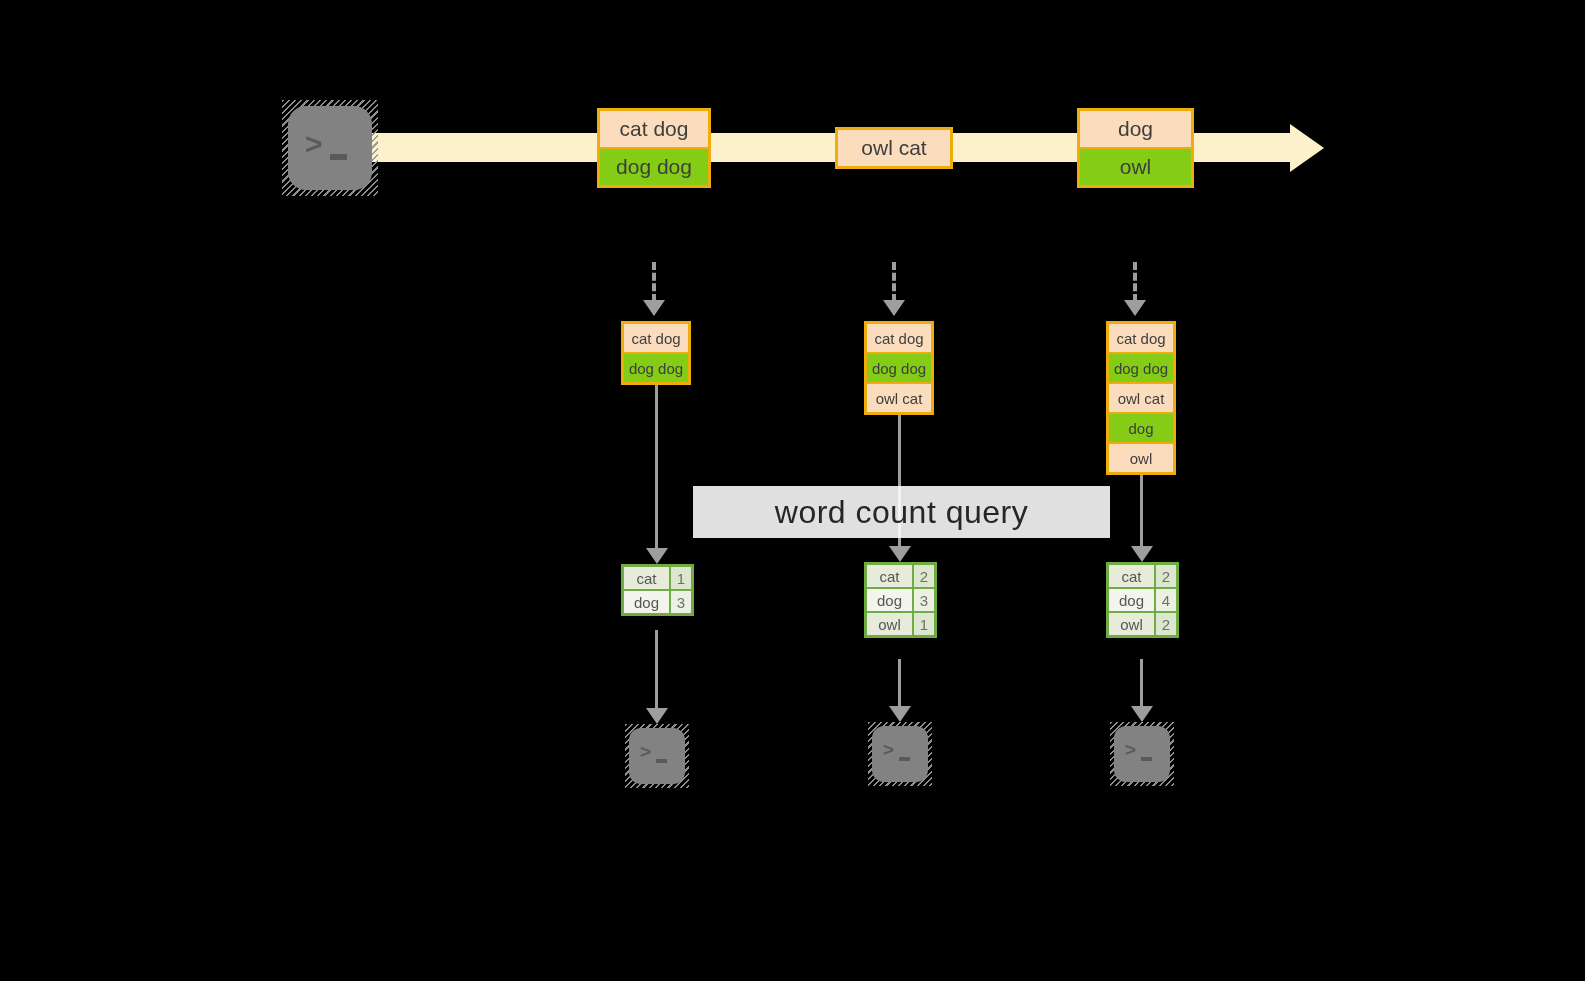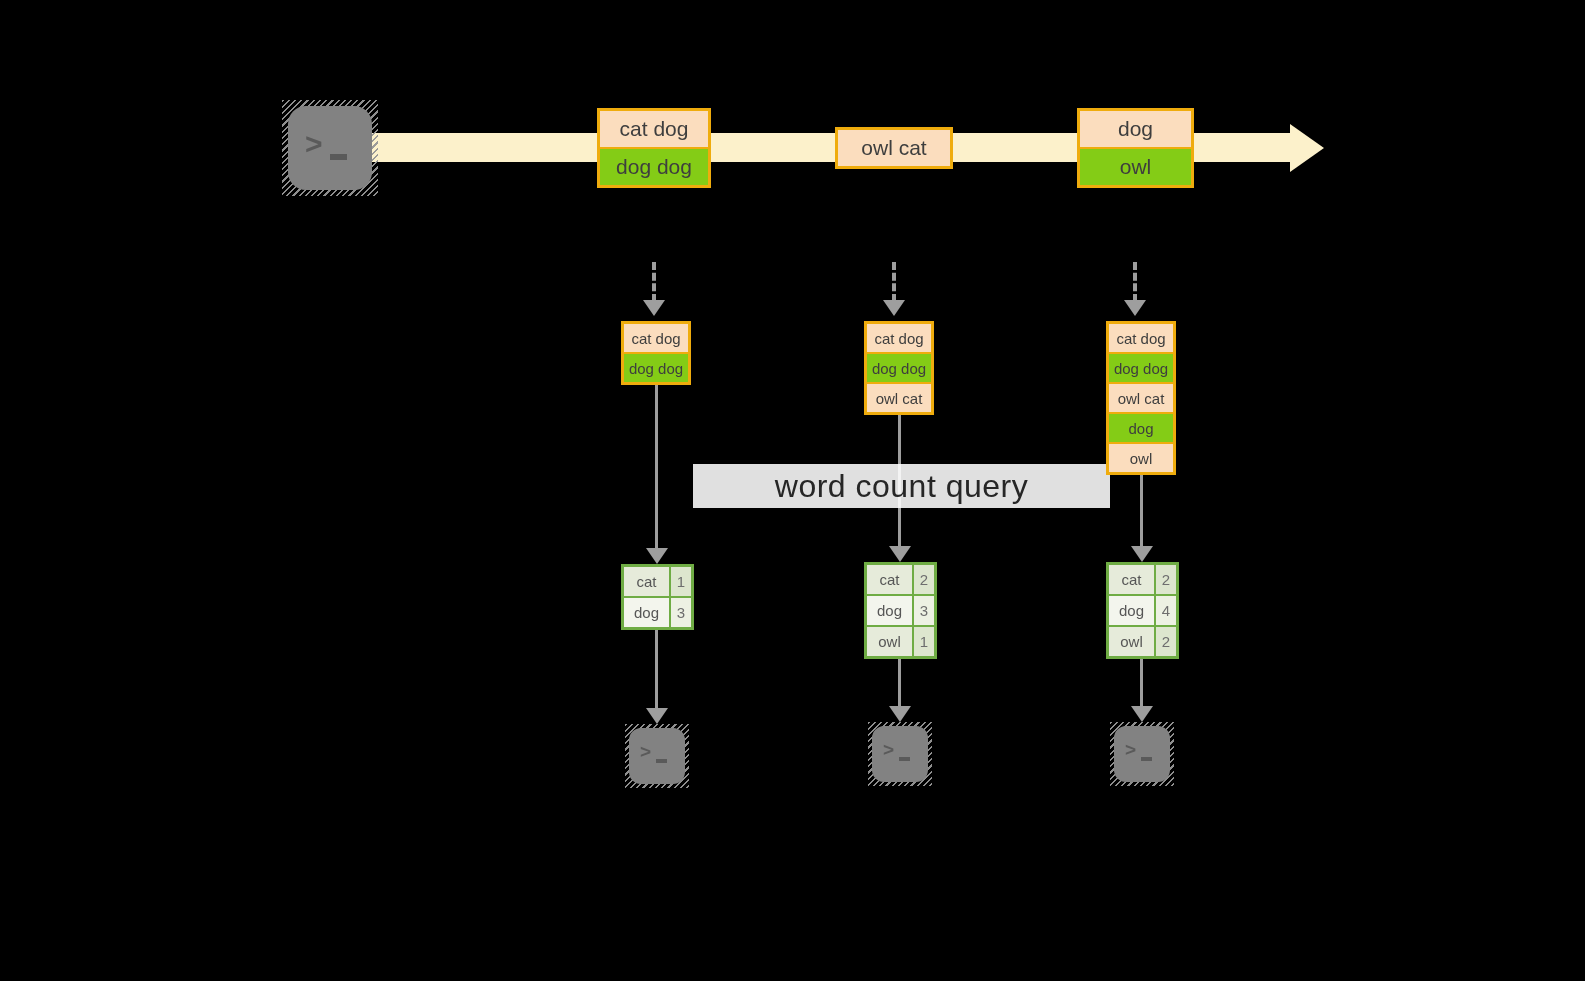--- a/index.html
+++ b/index.html
@@ -32,34 +32,34 @@
   .bg-peach{background:#fbddbe;}
   .bg-cream{background:#84cc16;}
   #box1{left:597px;top:108px;width:108px;}
   #box2{left:835px;top:127px;width:112px;}
   #box3{left:1077px;top:108px;width:111px;}
   #stack1{left:621px;top:321px;width:64px;}
   #stack2{left:864px;top:321px;width:64px;}
   #stack3{left:1106px;top:321px;width:64px;}
   
   .gtable{position:absolute;border:3px solid #6fac44;background:#6fac44;display:grid;grid-template-columns:45px 20px;gap:2px;z-index:3;}
-  .gtable .cell{height:29px;display:flex;align-items:center;justify-content:center;font-size:15px;color:#565656;}
+  .gtable .cell{height:22px;display:flex;align-items:center;justify-content:center;font-size:15px;color:#565656;}
   .gtable .w0{background:#e6ebda;}
   .gtable .n0{background:#dde6ce;color:#6e6e6e;}
   .gtable .w1{background:#f3f5ed;}
   .gtable .n1{background:#edf1e3;color:#6e6e6e;}
   #table1{left:621px;top:564px;}
   #table2{left:864px;top:562px;}
   #table3{left:1106px;top:562px;}
   
   .vline{position:absolute;width:3px;background:#9e9e9e;z-index:1;}
   .dline{position:absolute;width:0;border-left:4px dashed #9e9e9e;z-index:1;}
   .ahead{position:absolute;width:0;height:0;border-left:11px solid transparent;border-right:11px solid transparent;border-top:16px solid #9e9e9e;z-index:1;}
   
-  .query-band{position:absolute;left:693px;top:464px;width:417px;height:44px;
+  .query-band{position:absolute;left:693px;top:486px;width:417px;height:52px;
     background:rgba(255,255,255,0.88);z-index:2;display:flex;align-items:center;justify-content:center;}
   .query-band span{font-size:32px;font-weight:300;color:#262626;letter-spacing:0.5px;}
 </style>
 </head>
 <body>
 
 <div class="canvas">
 
   <div class="stream-band"></div>
   <div class="stream-head"></div>

